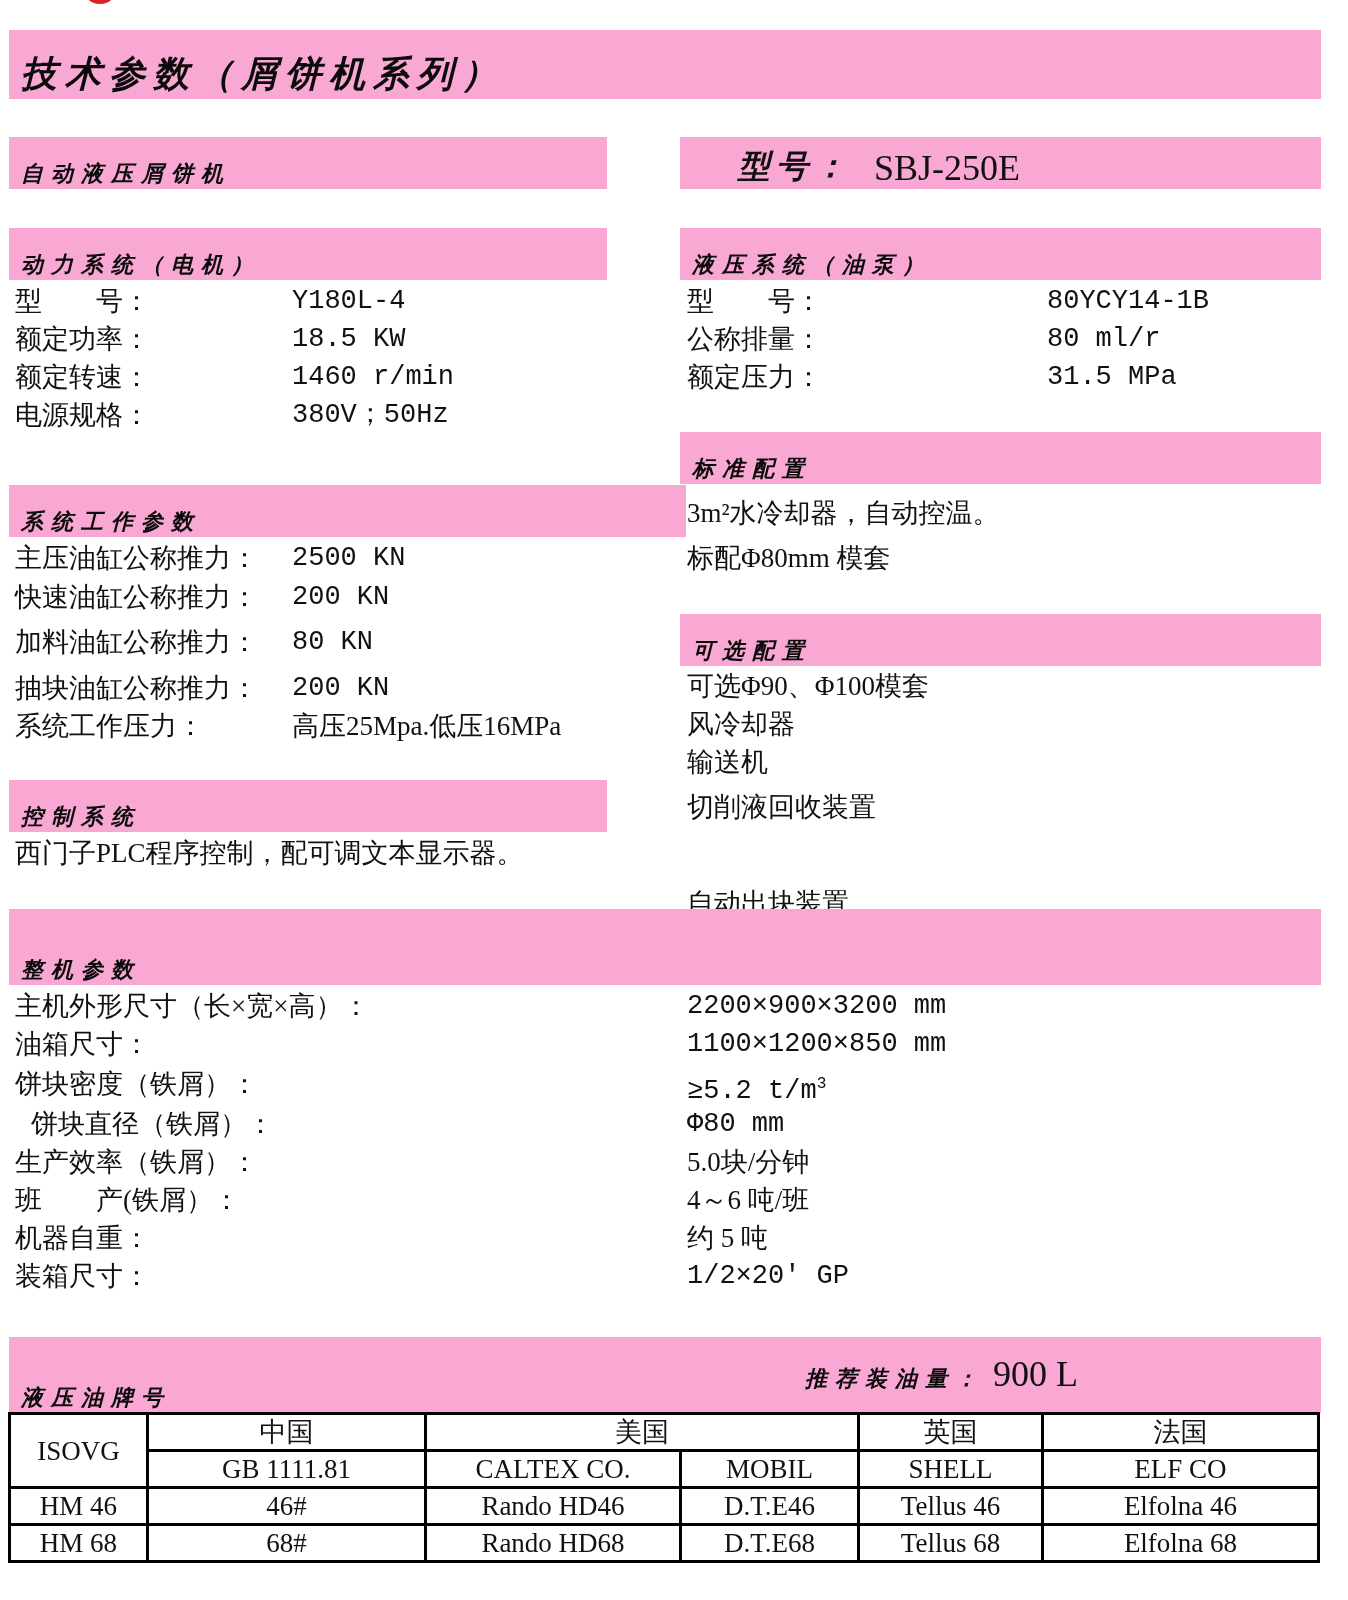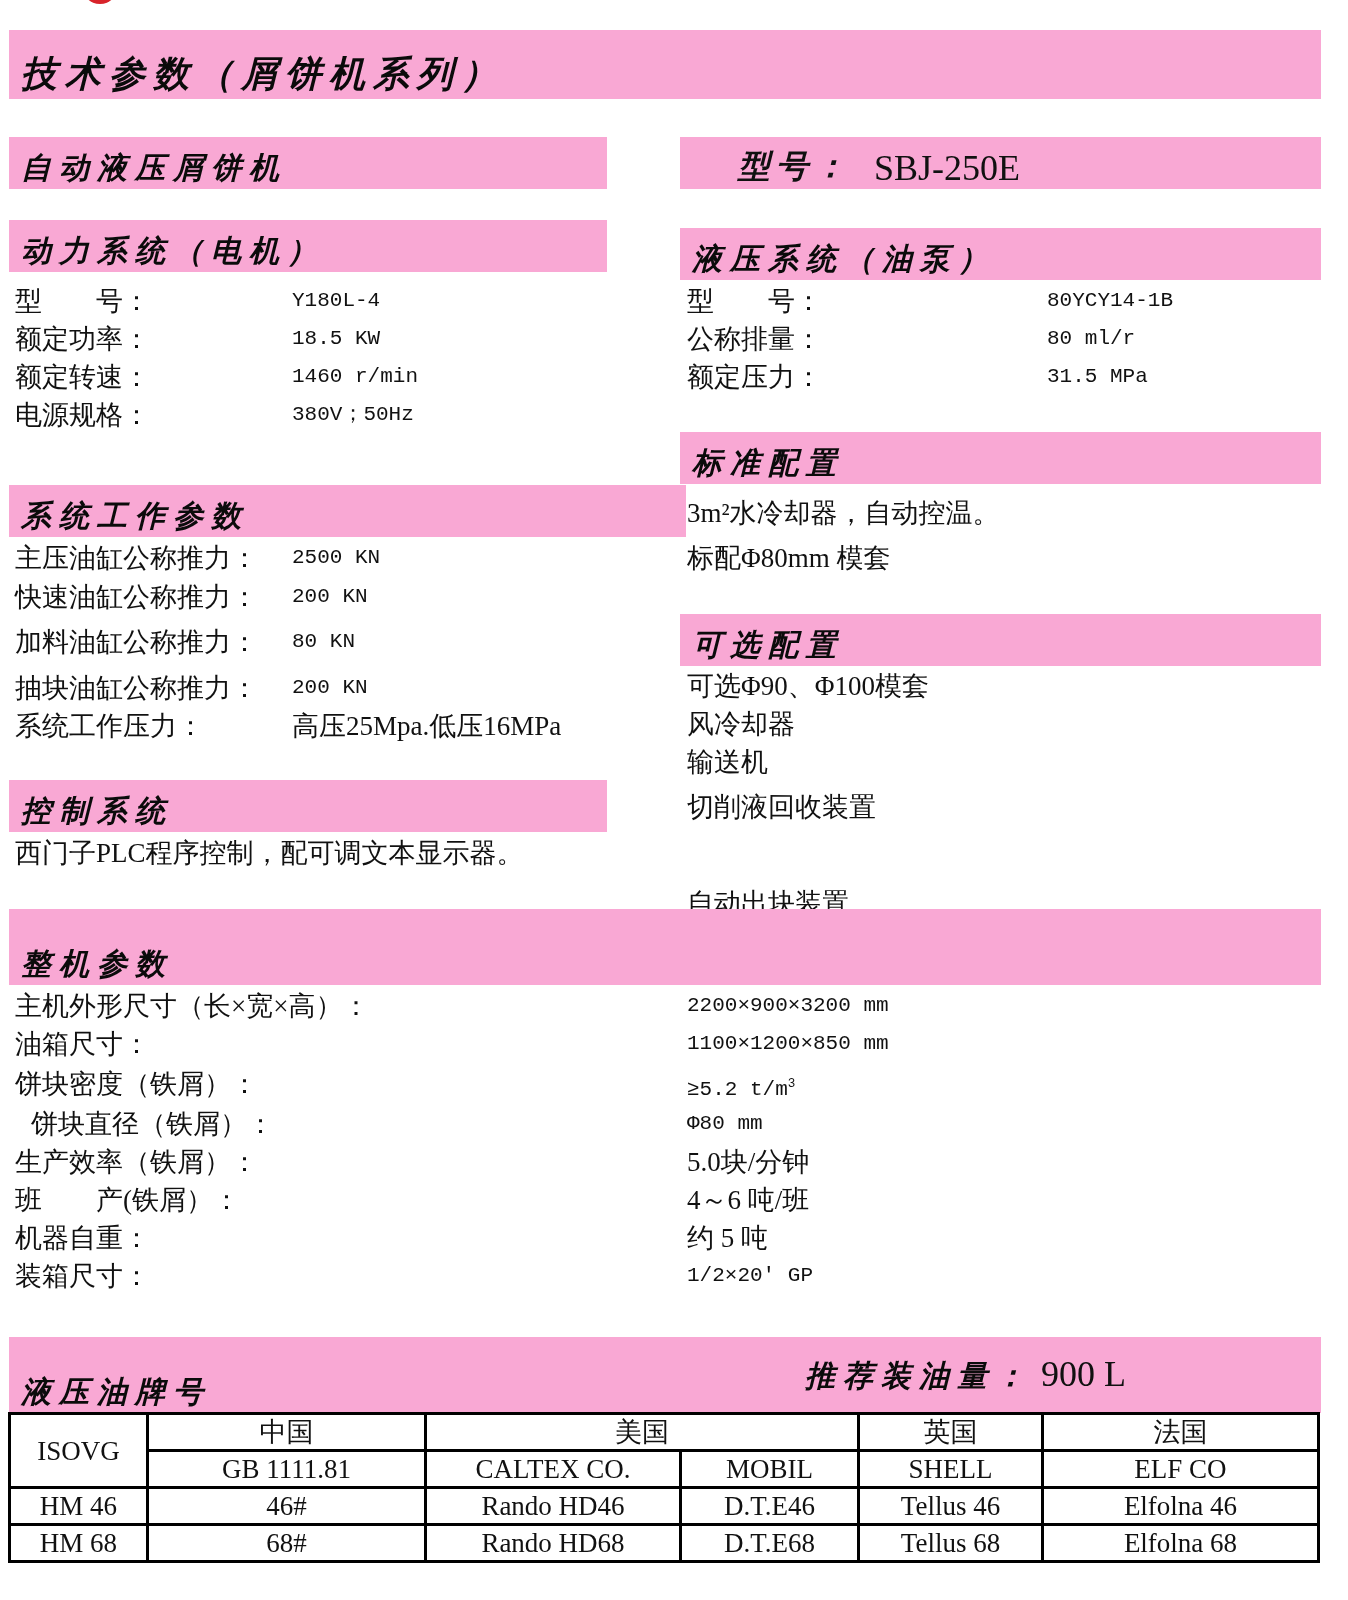--- a/index.html
+++ b/index.html
@@ -5,24 +5,24 @@
   html, body { margin:0; padding:0; background:#ffffff; }
   body { width:1348px; height:1600px; position:relative; overflow:hidden;
          font-family:"DejaVu Serif","Liberation Serif",serif; color:#111; }
   .logo-dot { position:absolute; left:82px; top:-14px; width:36px; height:18px;
               border-radius:0 0 18px 18px; background:#d8232a; }
   .bar { position:absolute; background:#f9a8d4; display:flex; align-items:flex-end;
          box-sizing:border-box; padding-left:12px; }
   .bar .t { font-family:"DejaVu Serif","Liberation Serif",serif; font-weight:bold;
             font-style:italic; color:#0b0b0b; letter-spacing:8px; }
   .big { font-size:36px; }
-  .mid { font-size:30px;margin-top:48px; }
+  .mid { font-size:22px;margin-top:48px; }
   .row { position:absolute; font-size:27px; line-height:38px; white-space:nowrap;
          font-family:"Liberation Serif","DejaVu Serif",serif; }
-  .val { position:absolute; font-size:21px; line-height:38px; white-space:nowrap;
+  .val { position:absolute; font-size:27px; line-height:38px; white-space:nowrap;
          font-family:"Liberation Mono","DejaVu Sans Mono",monospace; }
   .model-label { font-weight:bold; font-style:italic; letter-spacing:6px; font-size:32px; }
   .model-val { font-family:"Liberation Serif","DejaVu Serif",serif; font-size:36px; margin-left:22px; }
   sup { font-size:60%; }
   table.oil { position:absolute; left:8px; top:1412px; width:1312px; border-collapse:collapse;
               font-family:"Liberation Serif","DejaVu Serif",serif; font-size:27px; }
   table.oil td { border:3px solid #000; text-align:center; height:34px; padding:0; line-height:34px; }
 </style>
 </head>
 <body>
@@ -35,21 +35,21 @@
 
 <div class="bar" style="left:9px;top:137px;width:598px;height:52px;">
   <span class="t mid">自动液压屑饼机</span>
 </div>
 
 <div class="bar" style="left:680px;top:137px;width:641px;height:52px;padding-left:58px;">
   <span class="model-label">型号：</span>
   <span class="model-val">SBJ-250E</span>
 </div>
 
-<div class="bar" style="left:9px;top:220px;width:598px;height:52px;">
+<div class="bar" style="left:9px;top:228px;width:598px;height:52px;">
   <span class="t mid">动力系统（电机）</span>
 </div>
 <div>
   <div class="row" style="left:15px;top:282px;">型　　号：</div>
   <div class="val" style="left:292px;top:282px;">Y180L-4</div>
   <div class="row" style="left:15px;top:320px;">额定功率：</div>
   <div class="val" style="left:292px;top:320px;">18.5 KW</div>
   <div class="row" style="left:15px;top:358px;">额定转速：</div>
   <div class="val" style="left:292px;top:358px;">1460 r/min</div>
   <div class="row" style="left:15px;top:396px;">电源规格：</div>

